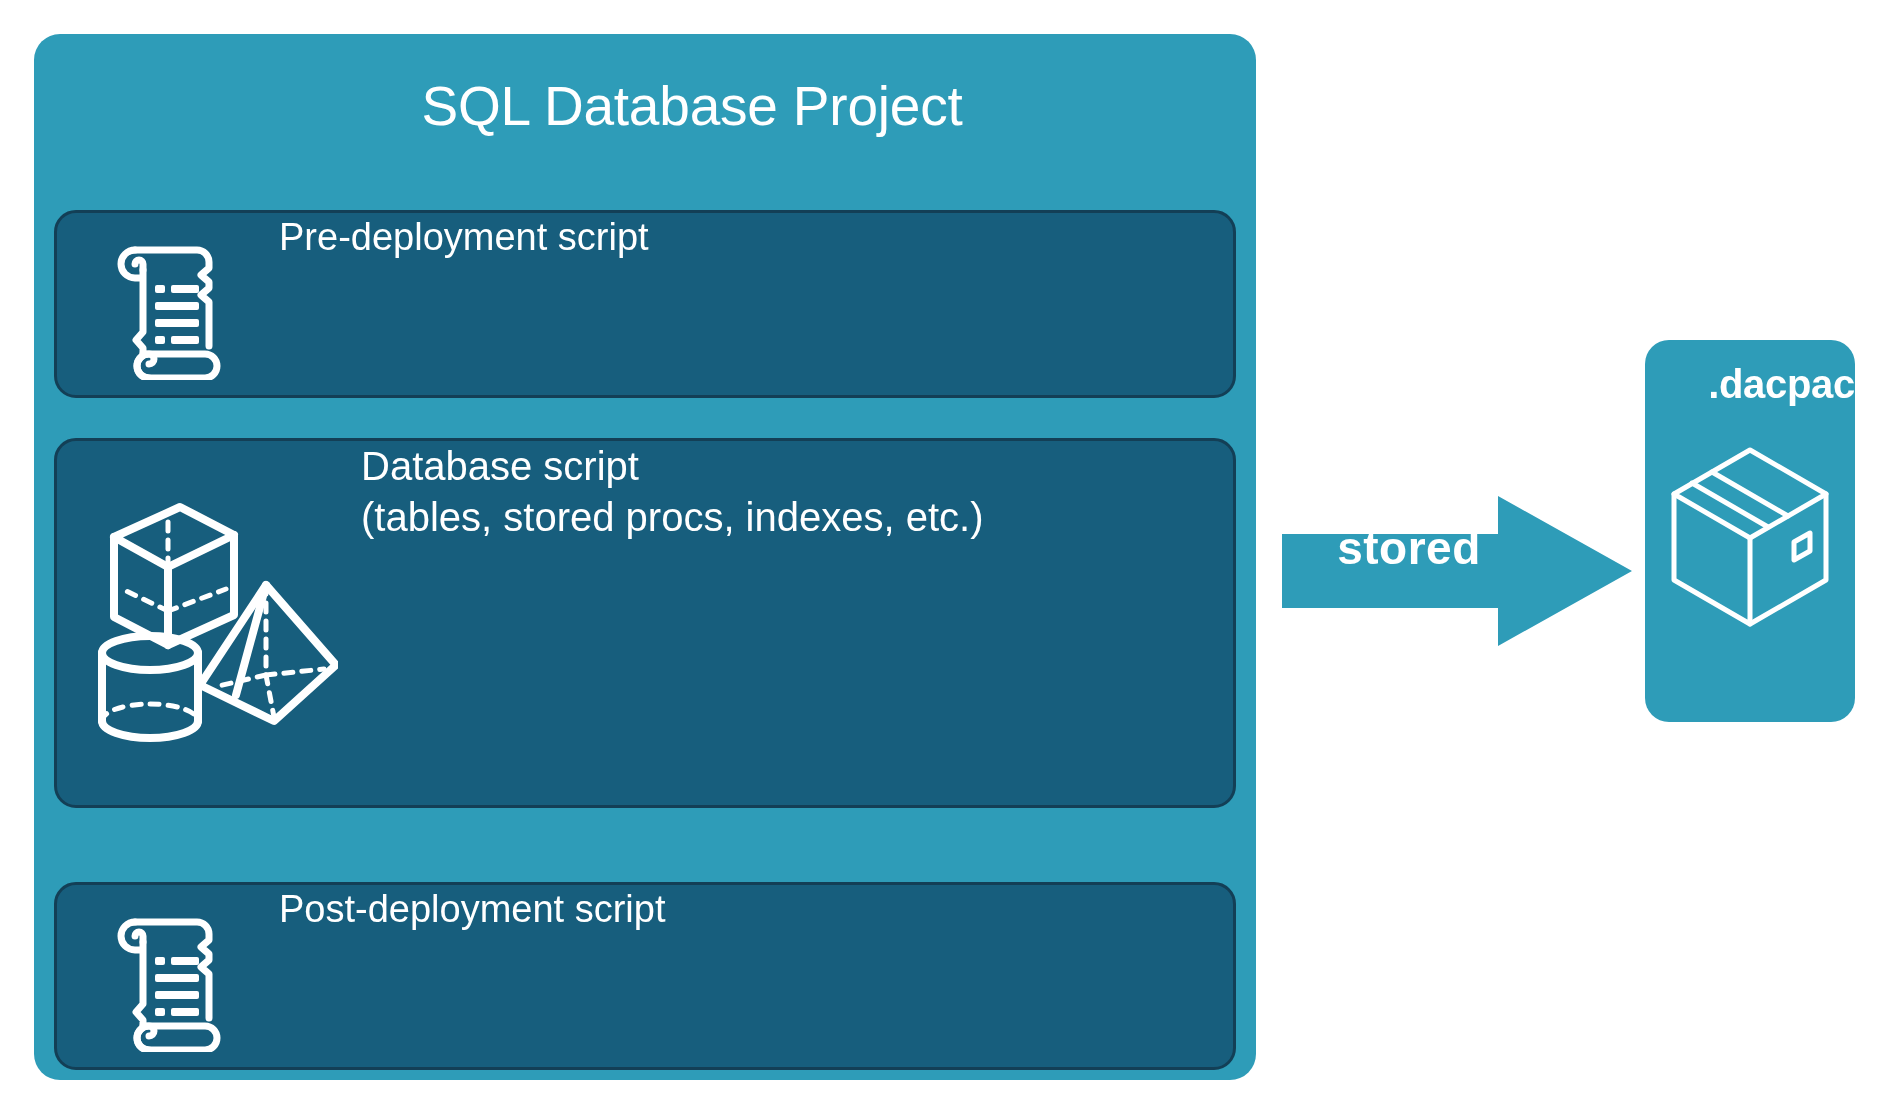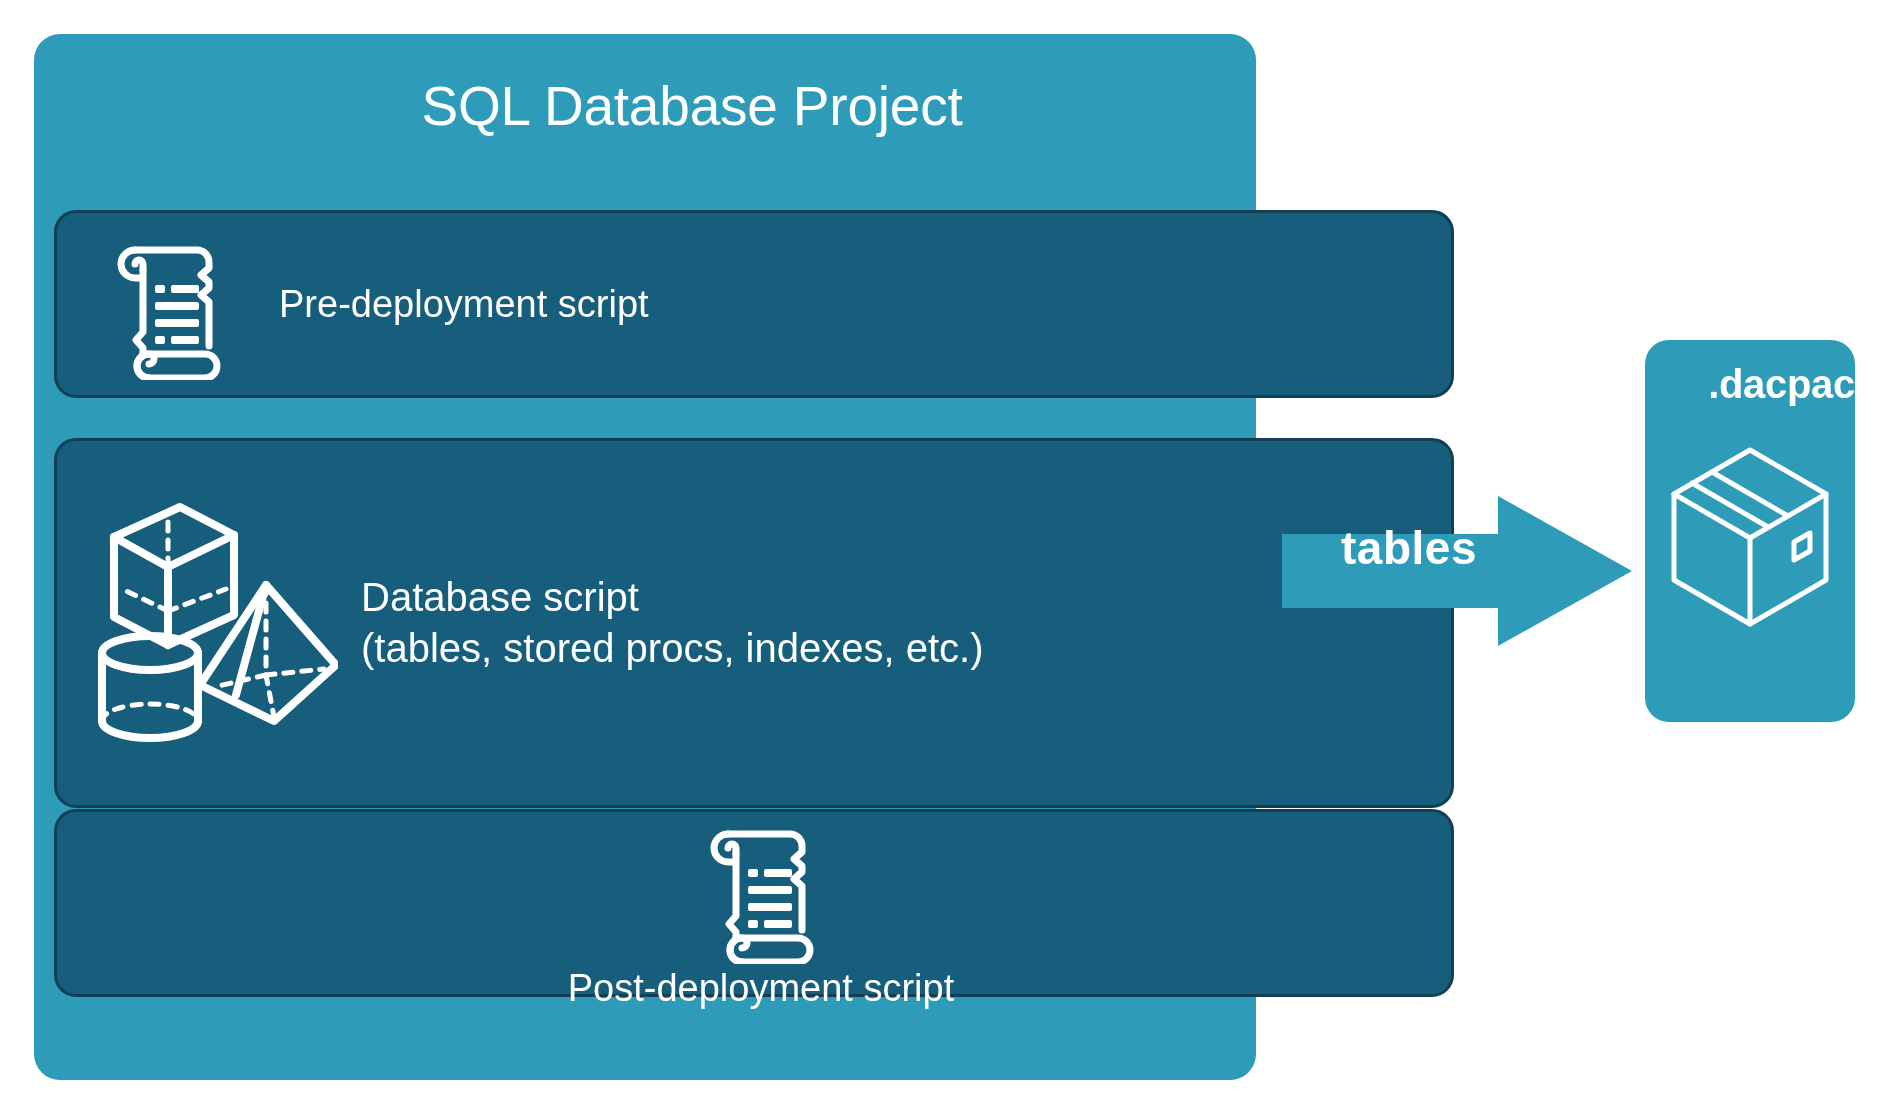--- a/index.html
+++ b/index.html
@@ -46,32 +46,31 @@
     font-weight: 400;
     letter-spacing: -0.2px;
     line-height: 1.05;
     margin-left: 47px;
   }
 
   
   .panel {
     position: absolute;
     left: 20px;
-    width: 1400px;
+    width: 1182px;
     background: #175E7D;
     border: 3px solid #133F56;
     border-radius: 22px;
     box-sizing: border-box;
     display: flex;
-    align-items: center;
   }
 
   .panel-pre   { top: 176px; height: 188px; }
   .panel-obj   { top: 404px; height: 370px; }
-  .panel-post  { top: 775px; height: 188px; flex-direction: column; }
+  .panel-post  { top: 848px; height: 188px; }
 
   .panel-icon {
     flex: 0 0 auto;
     display: flex;
     align-items: center;
     justify-content: center;
   }
   .panel-icon-scroll { width: 190px; margin-left: 18px; }
   .panel-icon-shapes { width: 268px; margin-left: 22px; }
 
@@ -255,21 +254,21 @@
       </div>
     </div>
 
   </div>
 
   <div class="build-arrow">
     <svg viewBox="0 0 350 158" aria-hidden="true">
       <polygon points="0,42 216,42 216,4 350,79 216,154 216,116 0,116" fill="#2E9CB8"></polygon>
     </svg>
   </div>
-  <div class="build-label">tables</div>
+  <div class="build-label">stored</div>
 
   <div class="dacpac-card">
     <div class="dacpac-title">.dacpac</div>
     <div class="dacpac-icon">
       <svg width="164" height="186" viewBox="0 0 164 186" aria-hidden="true">
         <g fill="none" stroke="#ffffff" stroke-width="5" stroke-linejoin="round" stroke-linecap="round">
 
           <polygon points="82,6 158,50 82,94 6,50"></polygon>
           <path d="M6,50 V136 L82,180 V94"></path>
           <path d="M158,50 V136 L82,180"></path>

